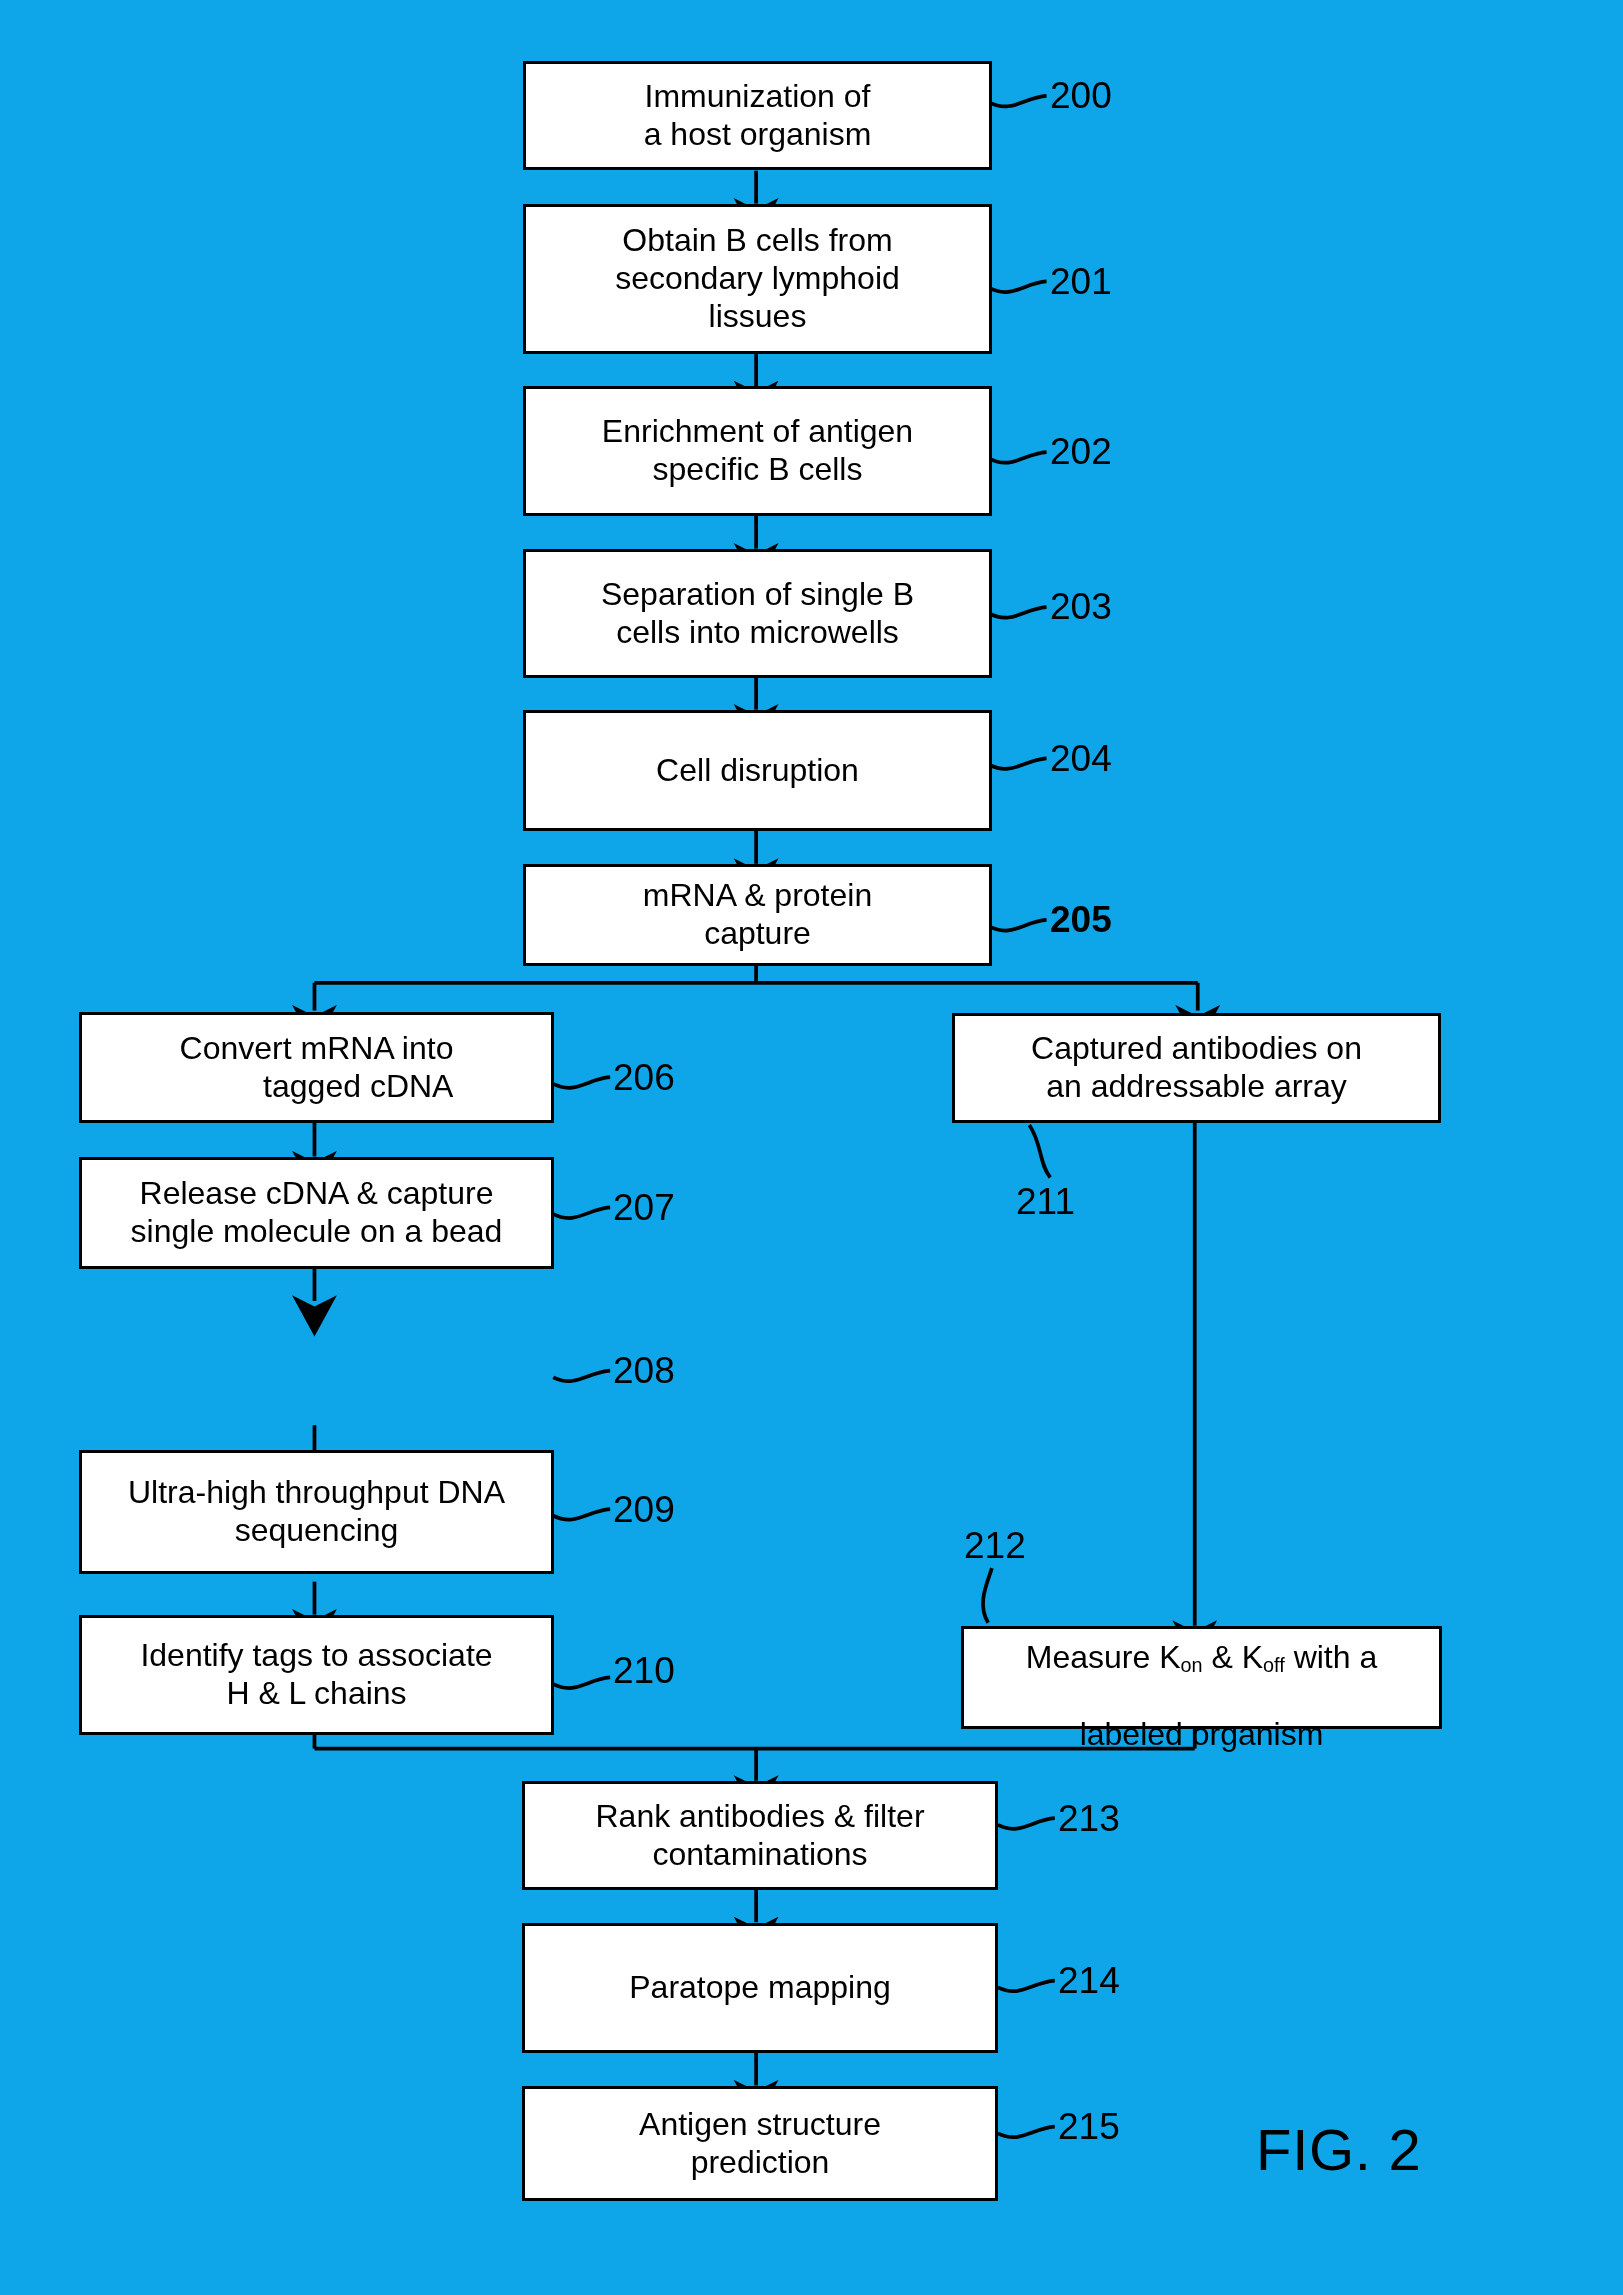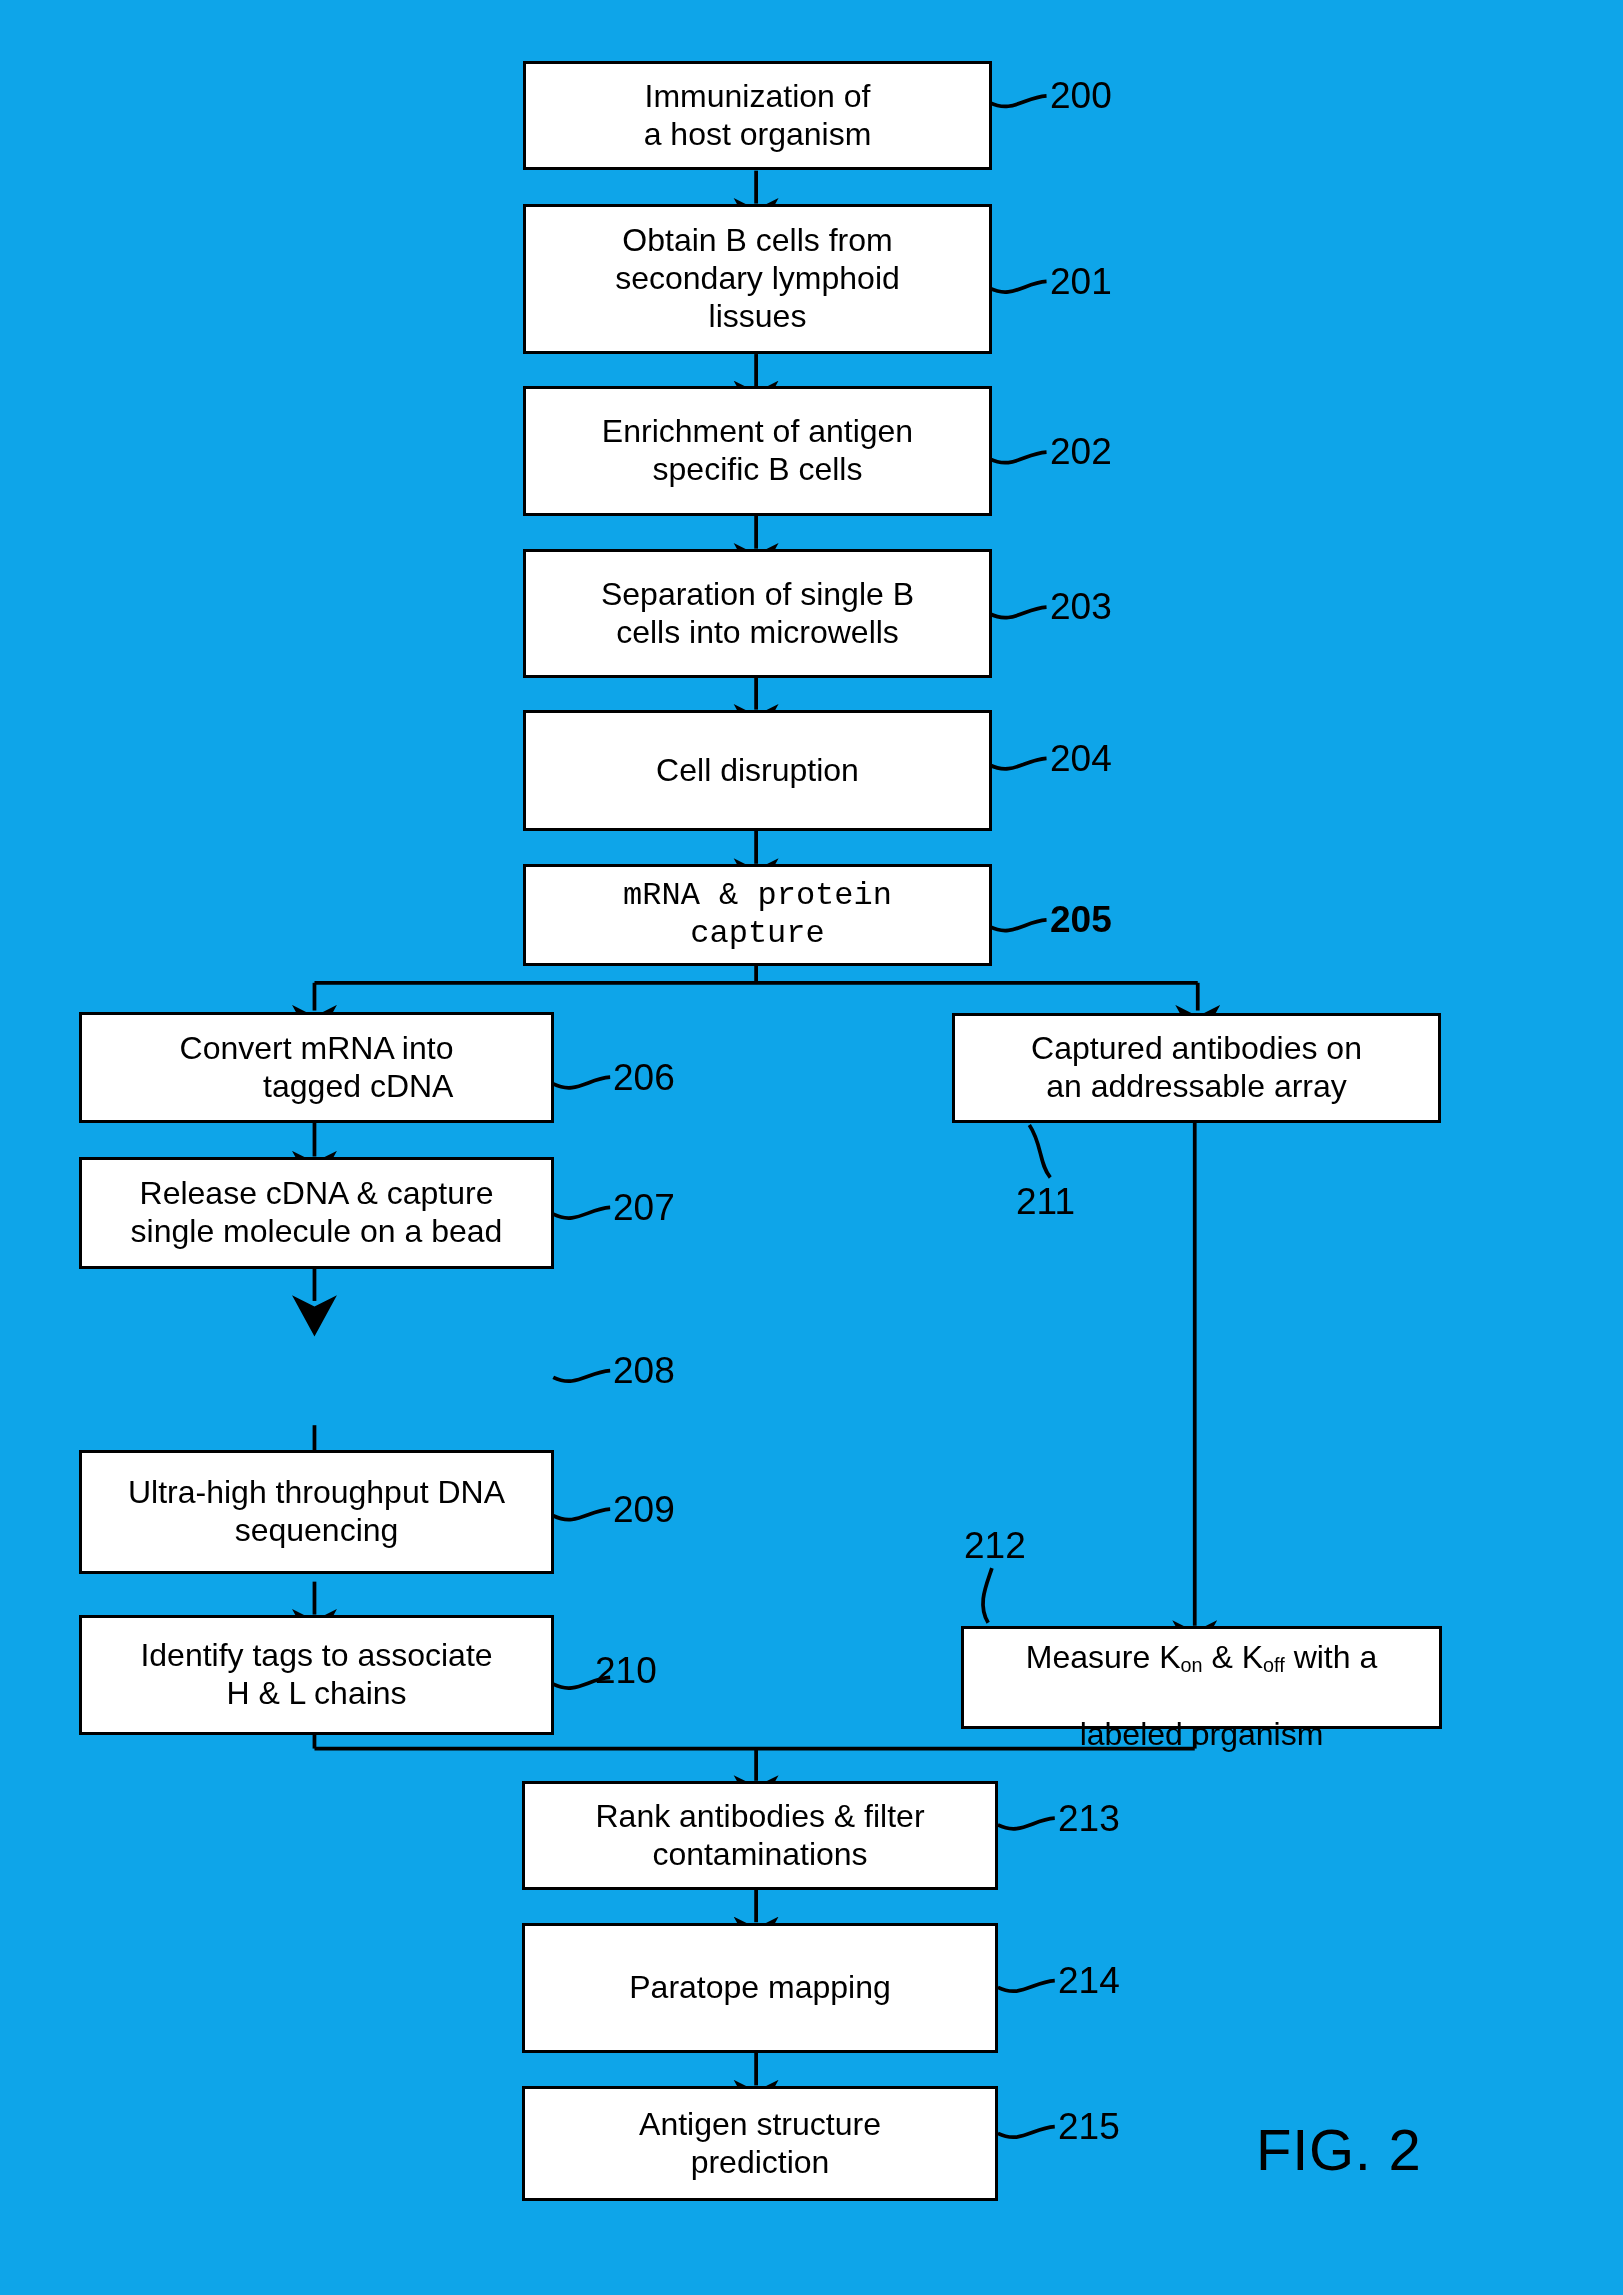--- a/index.html
+++ b/index.html
@@ -148,21 +148,21 @@
     <div class="label">Separation of single B
 cells into microwells</div>
   </div>
   <div class="refnum" style="left:1050px; top:588px;">203</div>
 
   <div class="node" style="left:523px; top:710px; width:469px; height:121px;">
     <div class="label">Cell disruption</div>
   </div>
   <div class="refnum" style="left:1050px; top:740px;">204</div>
 
-  <div class="node" style="left:523px; top:864px; width:469px; height:102px;font-family:Liberation Mono, monospace;">
+  <div class="node" style="left:523px; top:864px; width:469px; height:102px;">
     <div class="label">mRNA &amp; protein
 capture</div>
   </div>
   <div class="refnum" style="left:1050px; top:901px;font-weight:bold;">205</div>
 
   <div class="node" style="left:79px; top:1012px; width:475px; height:111px;text-align:right;">
     <div class="label">Convert mRNA into
 tagged cDNA</div>
   </div>
   <div class="refnum" style="left:613px; top:1059px;">206</div>
@@ -178,21 +178,21 @@
   <div class="node" style="left:79px; top:1450px; width:475px; height:124px;">
     <div class="label">Ultra-high throughput DNA
 sequencing</div>
   </div>
   <div class="refnum" style="left:613px; top:1491px;">209</div>
 
   <div class="node" style="left:79px; top:1615px; width:475px; height:120px;">
     <div class="label">Identify tags to associate
 H &amp; L chains</div>
   </div>
-  <div class="refnum" style="left:595px; top:1652px;">210</div>
+  <div class="refnum" style="left:613px; top:1652px;">210</div>
 
   <div class="node" style="left:952px; top:1013px; width:489px; height:110px;">
     <div class="label">Captured antibodies on
 an addressable array</div>
   </div>
   <div class="refnum" style="left:1016px; top:1183px;">211</div>
 
   <div class="node" style="left:961px; top:1626px; width:481px; height:103px;">
     <div class="label">
       <span><span>Measure K</span><sub>on</sub><span> &amp; K</span><sub>off</sub><span> with a</span></span><br>

